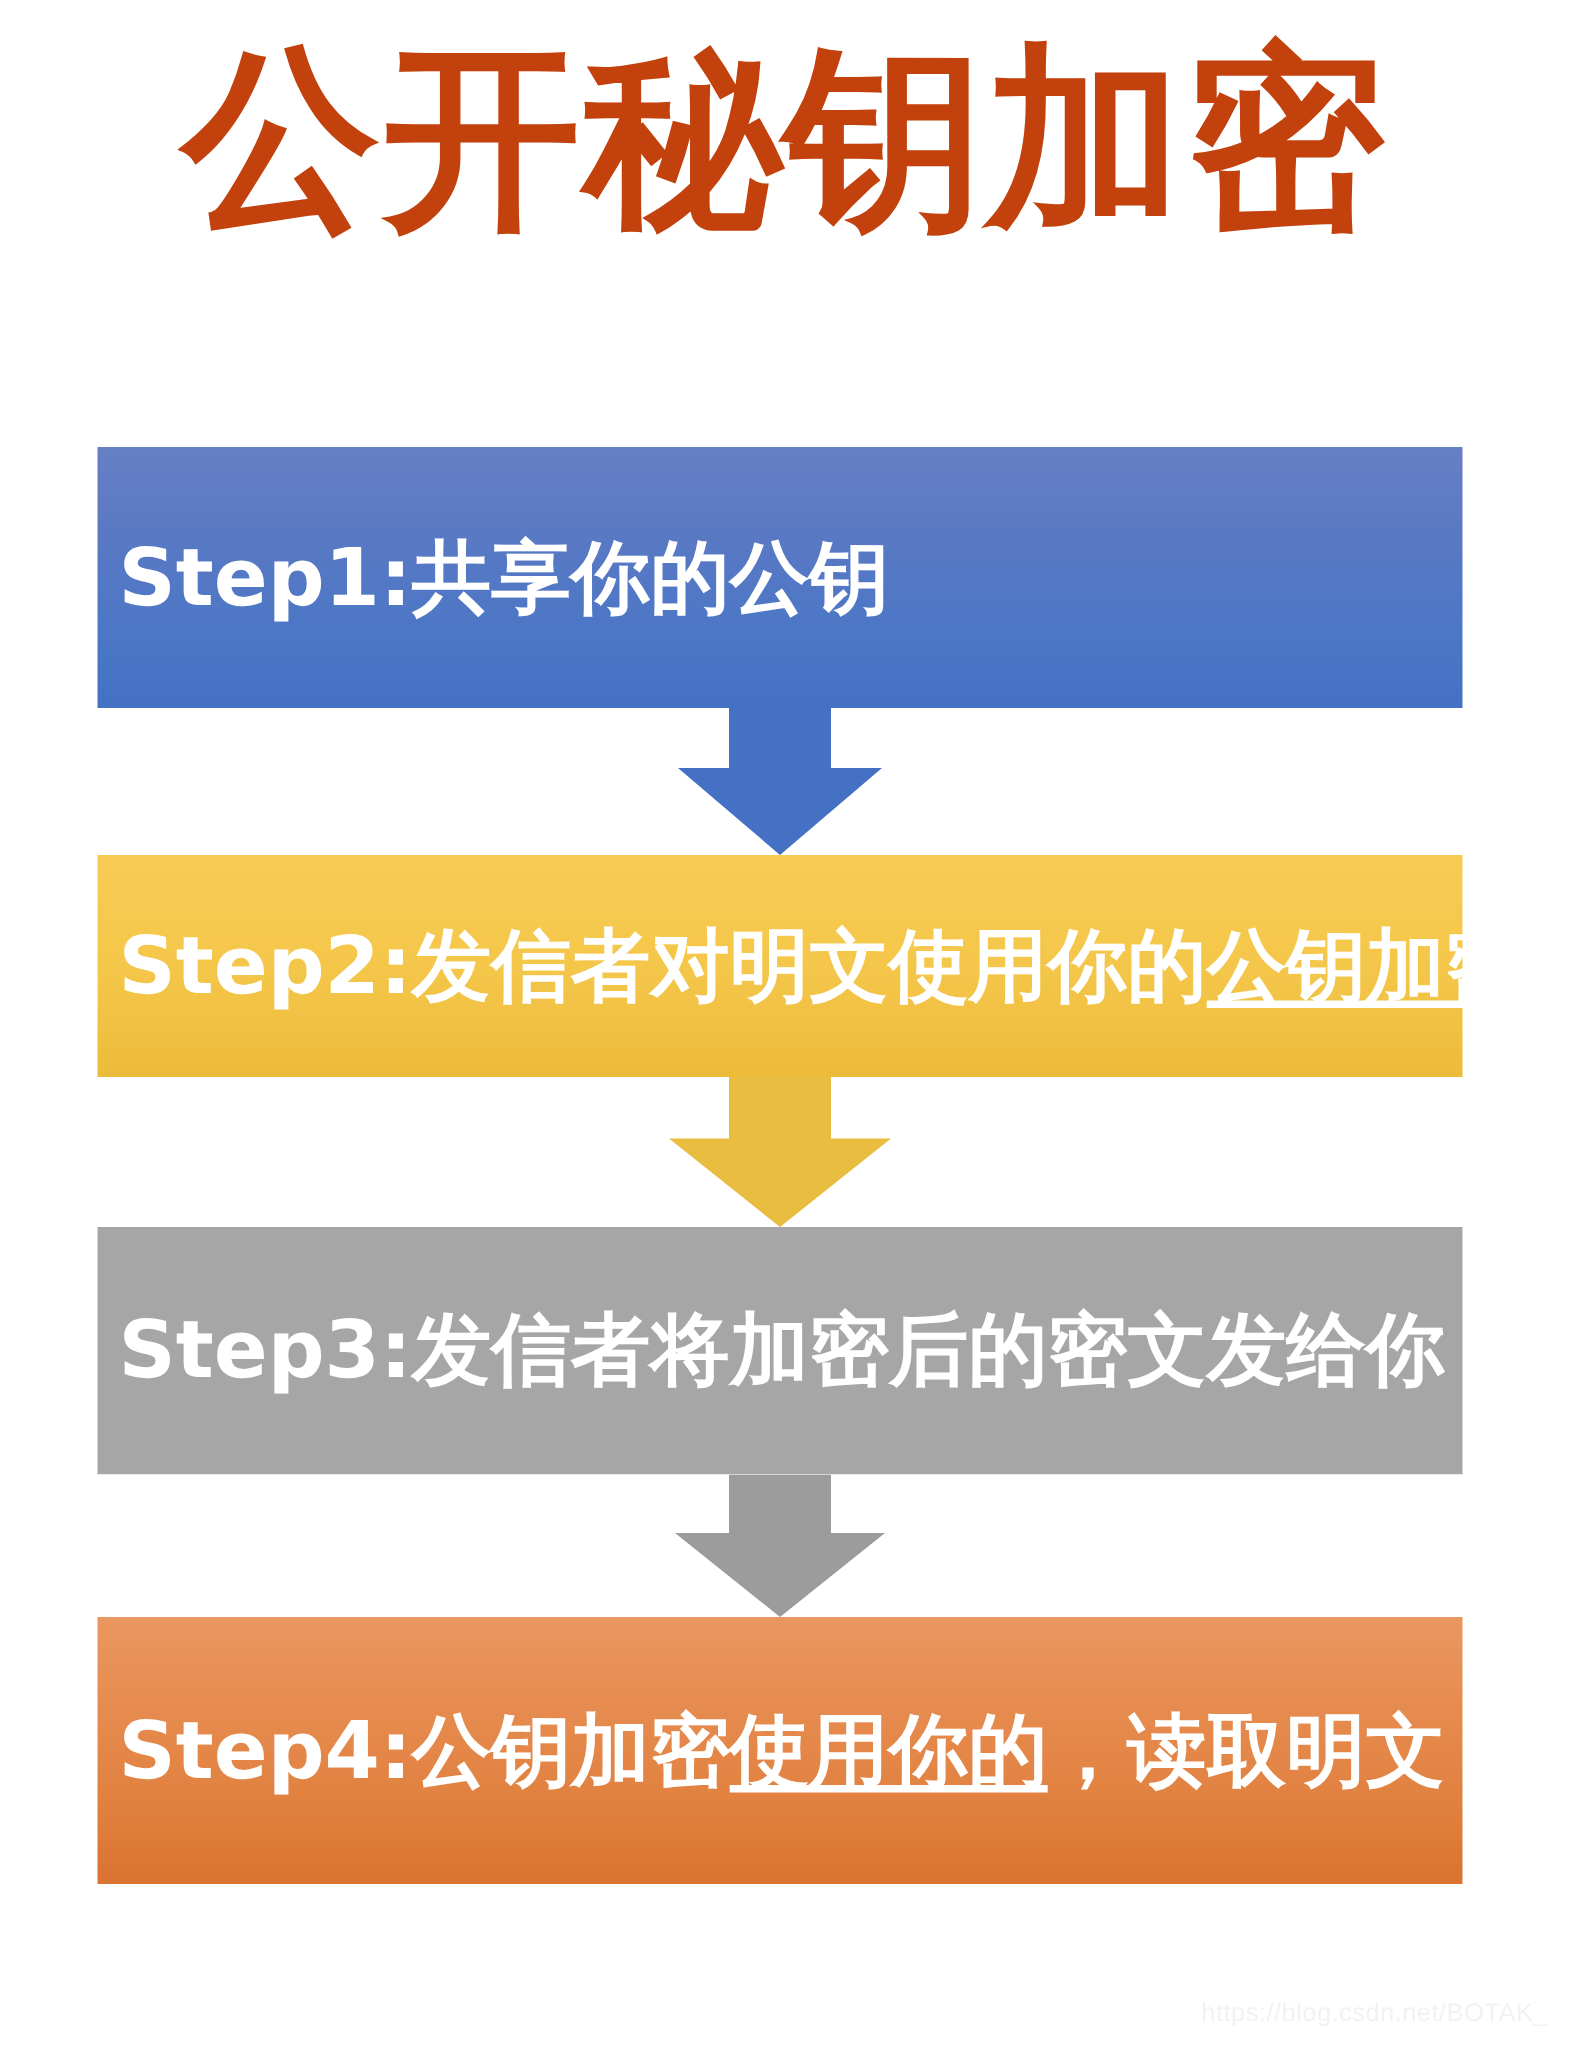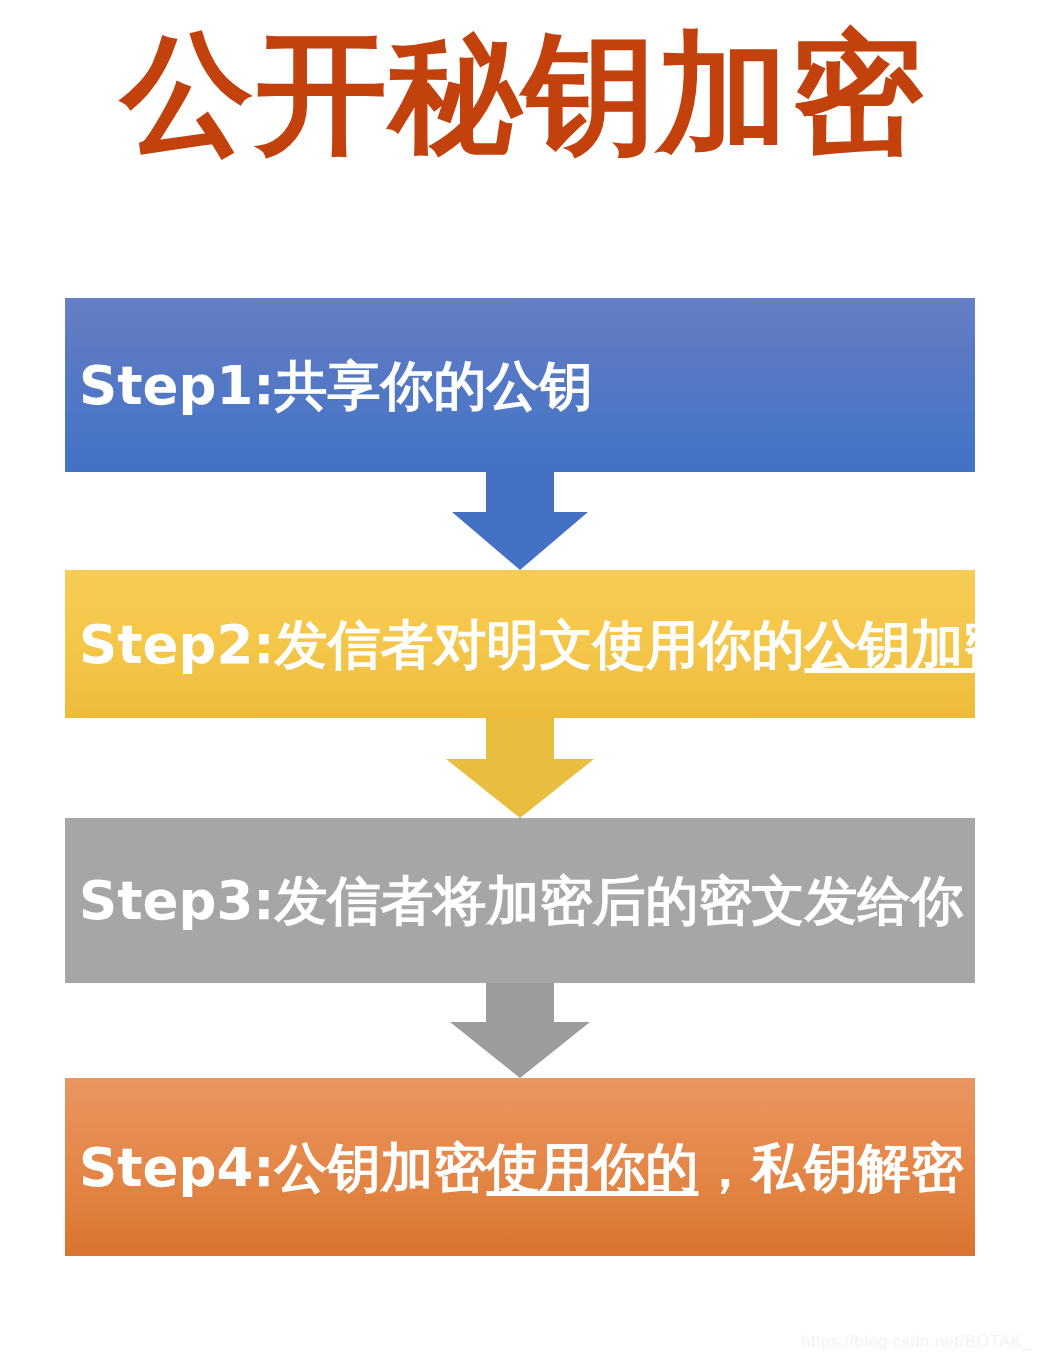--- a/index.html
+++ b/index.html
@@ -149,19 +149,19 @@
   </div>
 
   <div class="gap g3">
     <svg class="arrow" width="140" height="95" viewBox="0 0 140 95" xmlns="http://www.w3.org/2000/svg">
       <polygon points="36,0 104,0 104,39 140,39 70,95 0,39 36,39" fill="#9C9C9C"></polygon>
     </svg>
   </div>
 
   <div class="step-row">
     <div class="step-box orange">
-      <span class="step-label"><span>Step4:公钥加密</span><span class="hl">使用你的</span><span>，私钥解密</span></span>
+      <span class="step-label"><span>Step4:公钥加密</span><span class="hl">使用你的</span><span>，读取明文</span></span>
     </div>
   </div>
 
 </div>
 
 <div id="watermark">https://blog.csdn.net/BOTAK_</div>
 
 </body></html>

